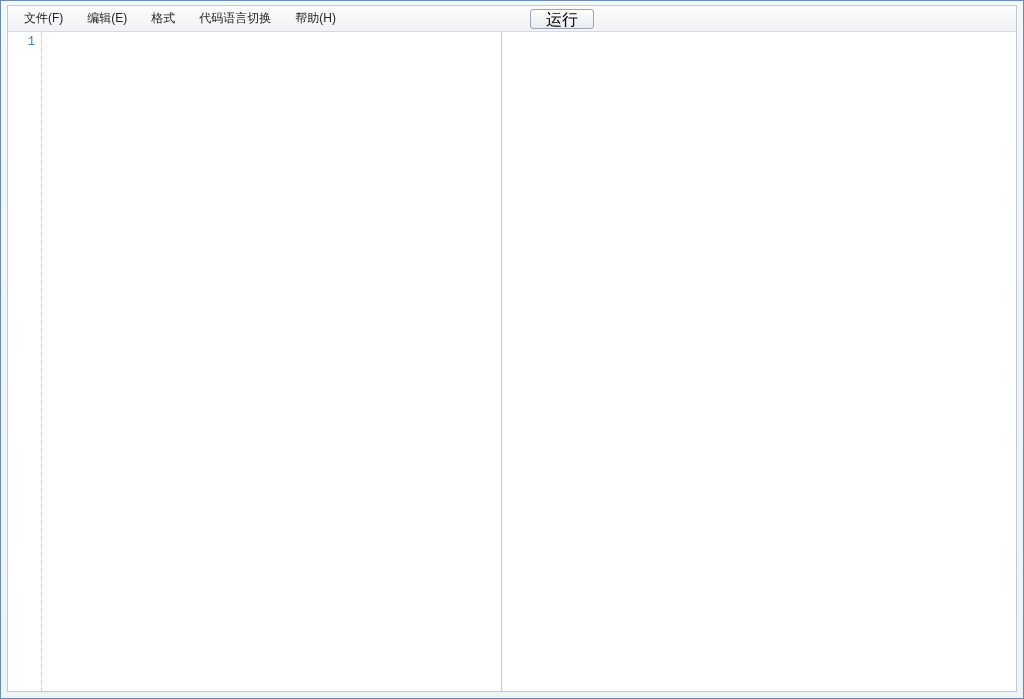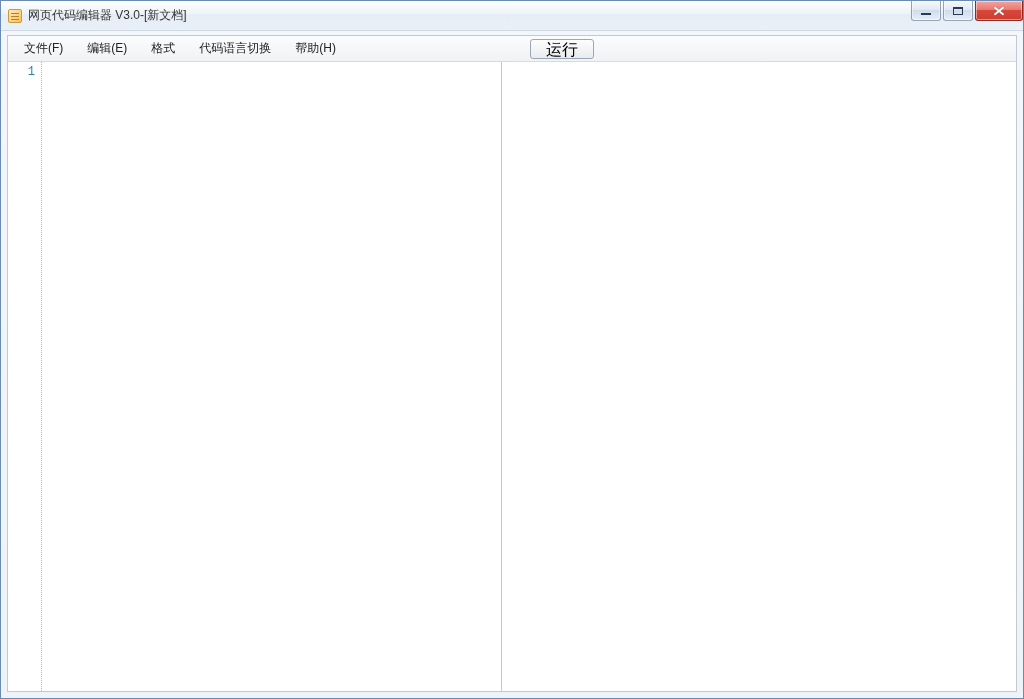--- a/index.html
+++ b/index.html
@@ -194,38 +194,20 @@
     left:2px; right:2px; top:3px;
     height:1px; background:#b5802a;
     box-shadow: 0 3px 0 #b5802a, 0 6px 0 #b5802a;
   }
 </style>
 </head>
 <body>
 
 <div class="window">
 
-  <div class="title-bar">
-    <span class="title-icon">
-      <span class="icon-doc"></span>
-    </span>
-    <span class="title-text">网页代码编辑器 V3.0-[新文档]</span>
-
-    <div class="win-controls">
-      <div class="win-btn min">
-        <span class="glyph glyph-min"></span>
-      </div>
-      <div class="win-btn max">
-        <span class="glyph glyph-max"></span>
-      </div>
-      <div class="win-btn close">
-        <span class="glyph glyph-x"></span>
-      </div>
-    </div>
-  </div>
 
   <div class="client">
 
     <div class="menu-bar">
       <span class="menu-item">文件(F)</span>
       <span class="menu-item">编辑(E)</span>
       <span class="menu-item">格式</span>
       <span class="menu-item">代码语言切换</span>
       <span class="menu-item">帮助(H)</span>
 

